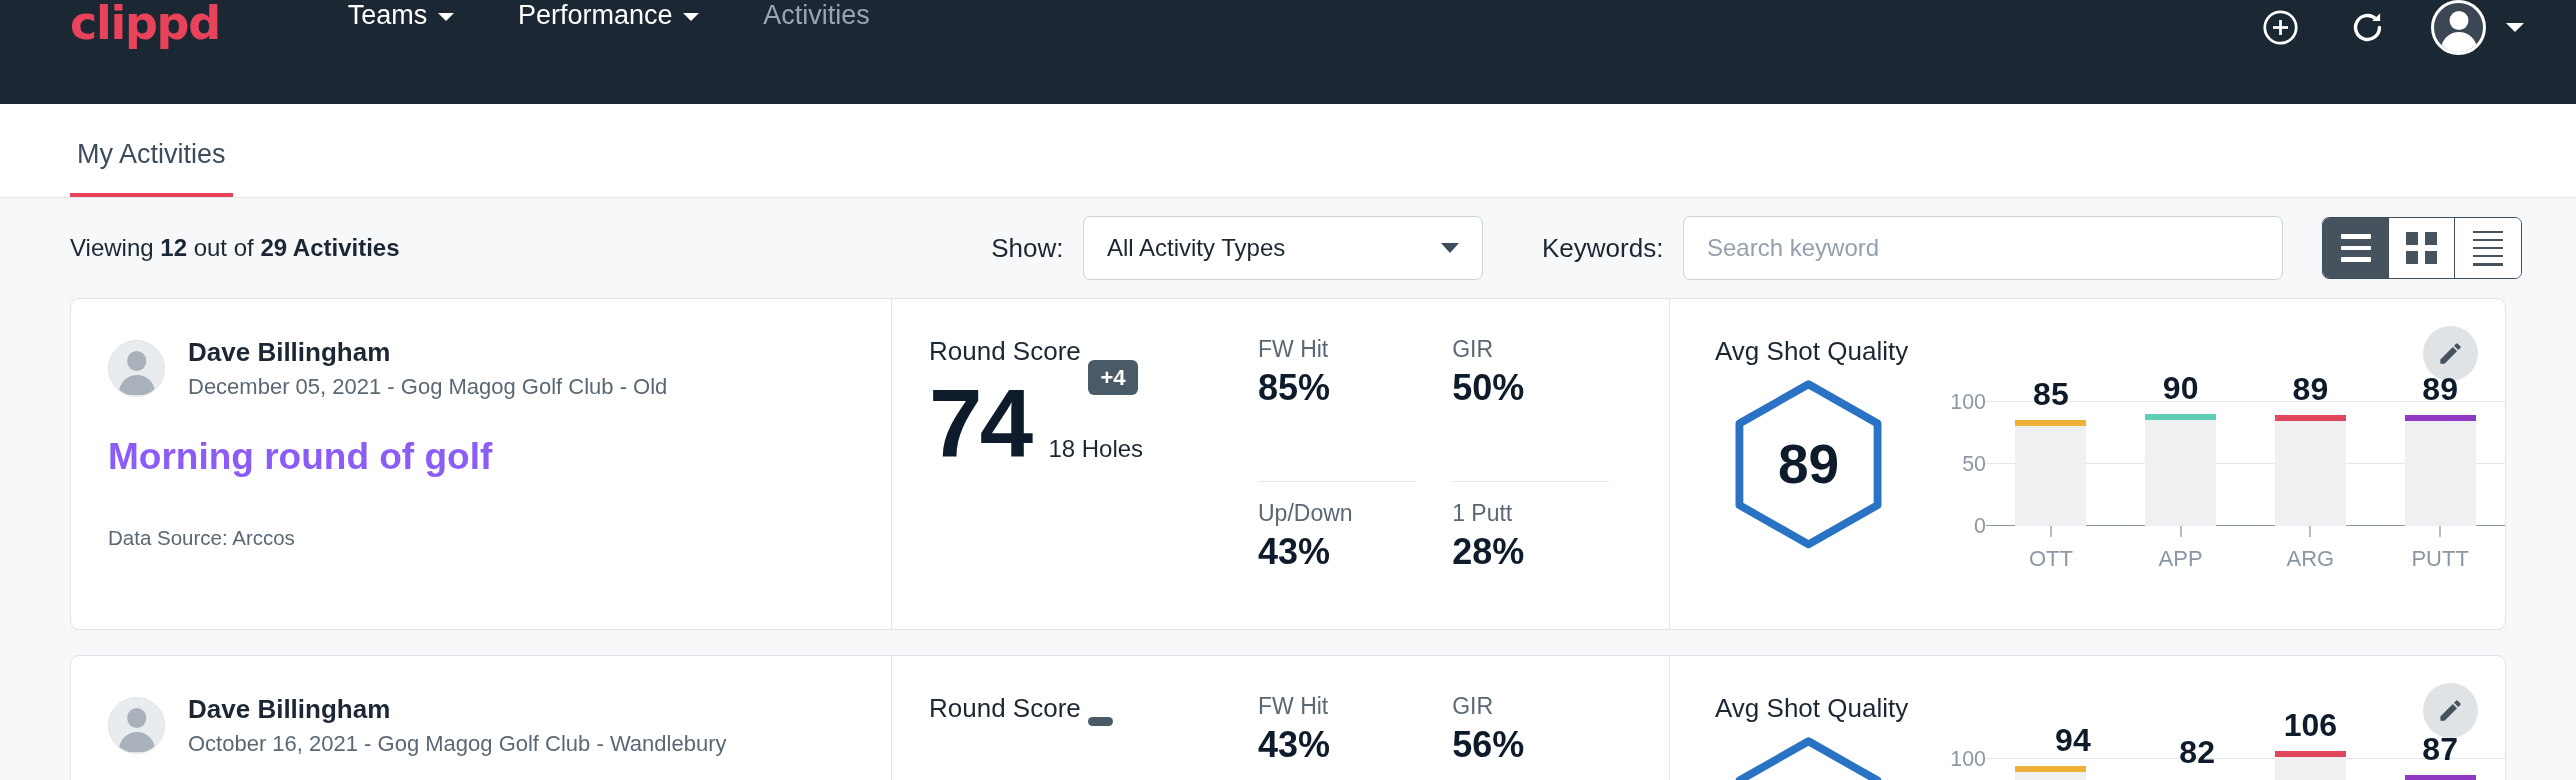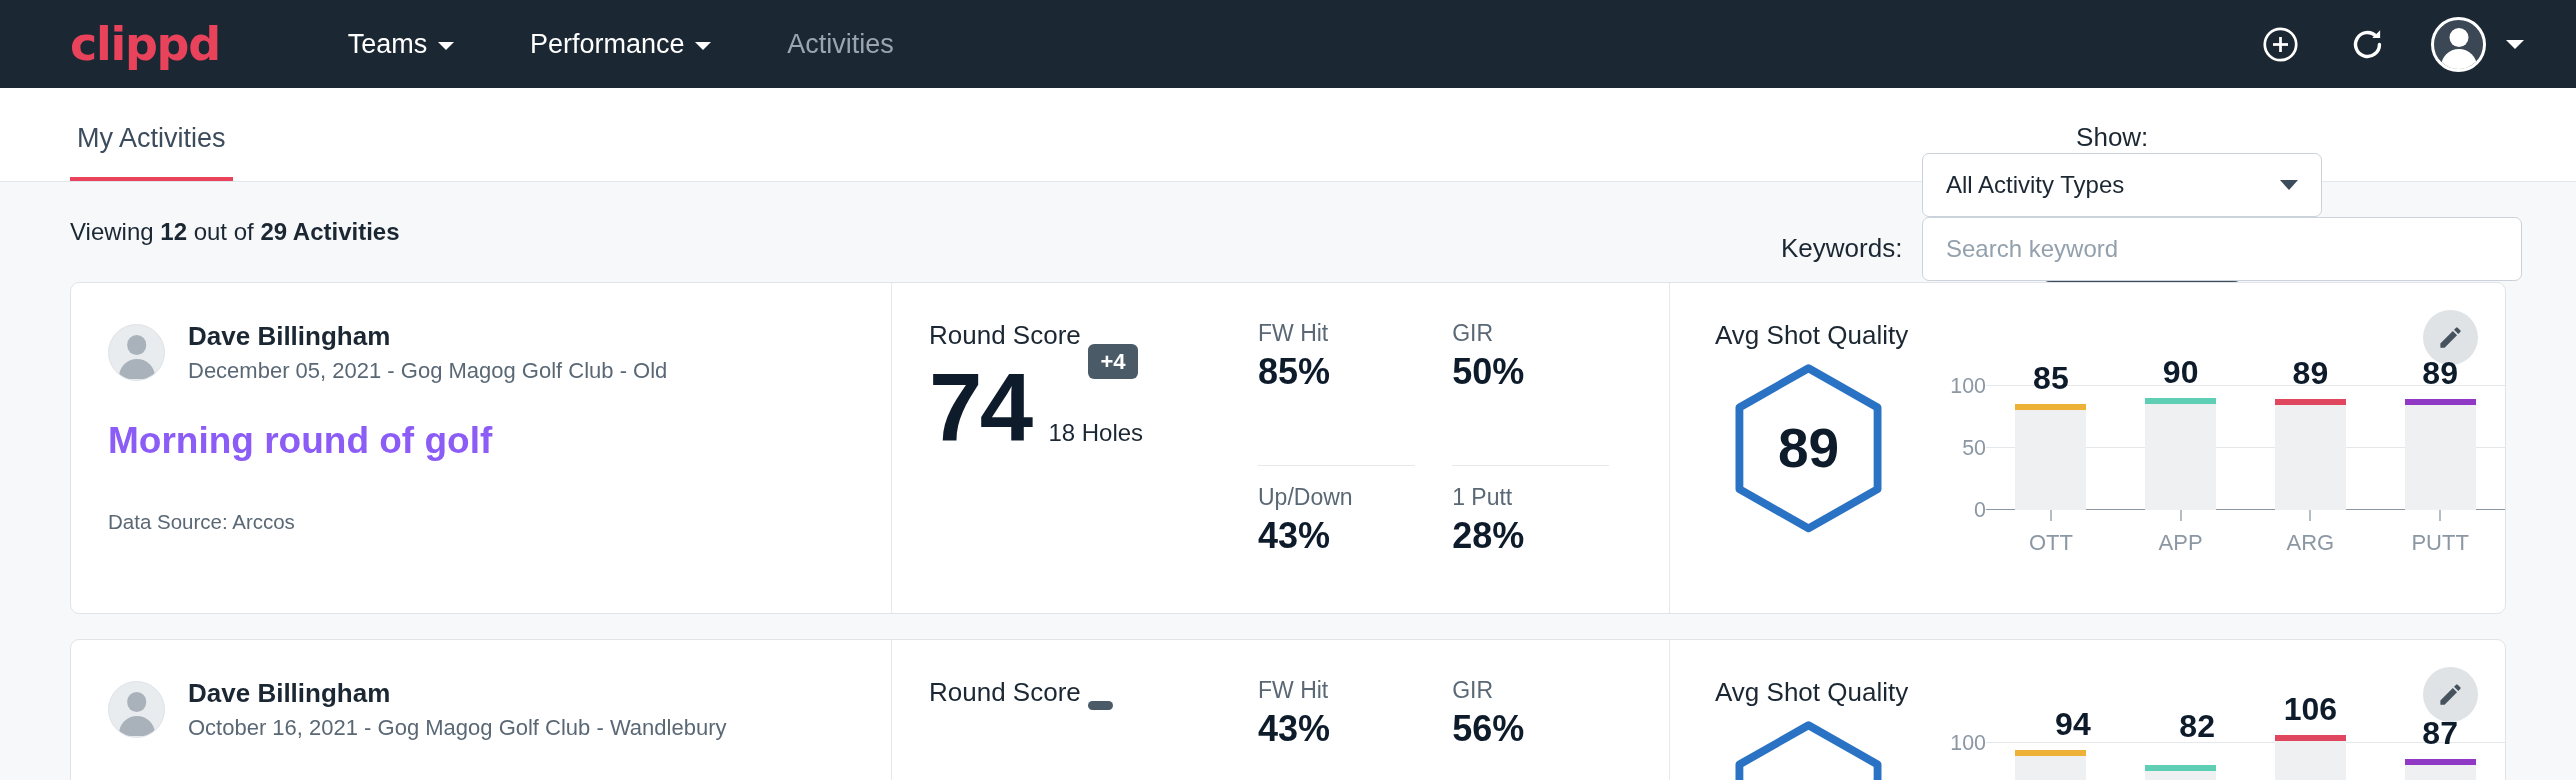--- a/index.html
+++ b/index.html
@@ -7,37 +7,37 @@
   html, body {
     width: 2576px; height: 780px;
     overflow: hidden;
     background: #f7f8f9;
     font-family: "Liberation Sans", sans-serif;
     -webkit-font-smoothing: antialiased;
   }
 
   
   .topnav {
-    height: 88px;
+    height: 104px;
     background: #1b2732;
     display: flex;
-    align-items: center;
+    align-items: flex-start;
     padding: 0 52px 0 70px;
     position: relative;
   }
   .logo {
     font-size: 46px;
     font-weight: 700;
     color: #e8435a;
     letter-spacing: -1.3px;
     margin-right: 98px;
     line-height: 1;
     font-family: "DejaVu Sans", sans-serif;
   }
-  .navitems { display: flex; align-items: center; gap: 16px; }
+  .navitems { display: flex; align-items: center; gap: 4px; }
   .navitem {
     display: flex; align-items: center; gap: 10.7px;
     color: #ffffff;
     font-size: 27px;
     padding: 0 30px;
     cursor: pointer;
     white-space: nowrap;
   }
   .navitem.muted { color: #9aa5b1; }
   .chev {
@@ -112,21 +112,20 @@
   }
   .viewing {
     font-size: 24px;
     color: #1b2733;
   }
   .viewing b { font-weight: 700; }
   .filter-mid {
     margin-left: auto;
     display: flex;
     align-items: center;
-    flex-direction: column;
   }
   .lbl {
     font-size: 26px;
     color: #1b2733;
     margin-right: 19.6px;
   }
   .select {
     width: 400px; height: 64px;
     background: #fff;
     border: 0.9px solid #ccd2d9;
@@ -585,21 +584,21 @@
               <div class="yaxis">
                 <span style="top: 18.6px;">100</span>
               </div>
               <div class="plot">
                 <div class="gridline" style="bottom: 124px;"></div>
                 <div class="bar-col">
                   <span class="bar-label" style="bottom: 124px; margin-left: 44px;">94</span>
                   <div class="bar" style="height: 117px; border-top-color: rgb(238, 177, 55);"></div>
                 </div>
                 <div class="bar-col">
-                  <span class="bar-label" style="bottom: 122px; margin-left: 33px;">82</span>
+                  <span class="bar-label" style="bottom: 112px; margin-left: 33px;">82</span>
                   <div class="bar" style="height: 102px; border-top-color: rgb(94, 207, 180);"></div>
                 </div>
                 <div class="bar-col">
                   <span class="bar-label" style="bottom: 139px;">106</span>
                   <div class="bar" style="height: 132px; border-top-color: rgb(224, 70, 94);"></div>
                 </div>
                 <div class="bar-col">
                   <span class="bar-label" style="bottom: 115px;">87</span>
                   <div class="bar" style="height: 108px; border-top-color: rgb(143, 57, 196);"></div>
                 </div>

